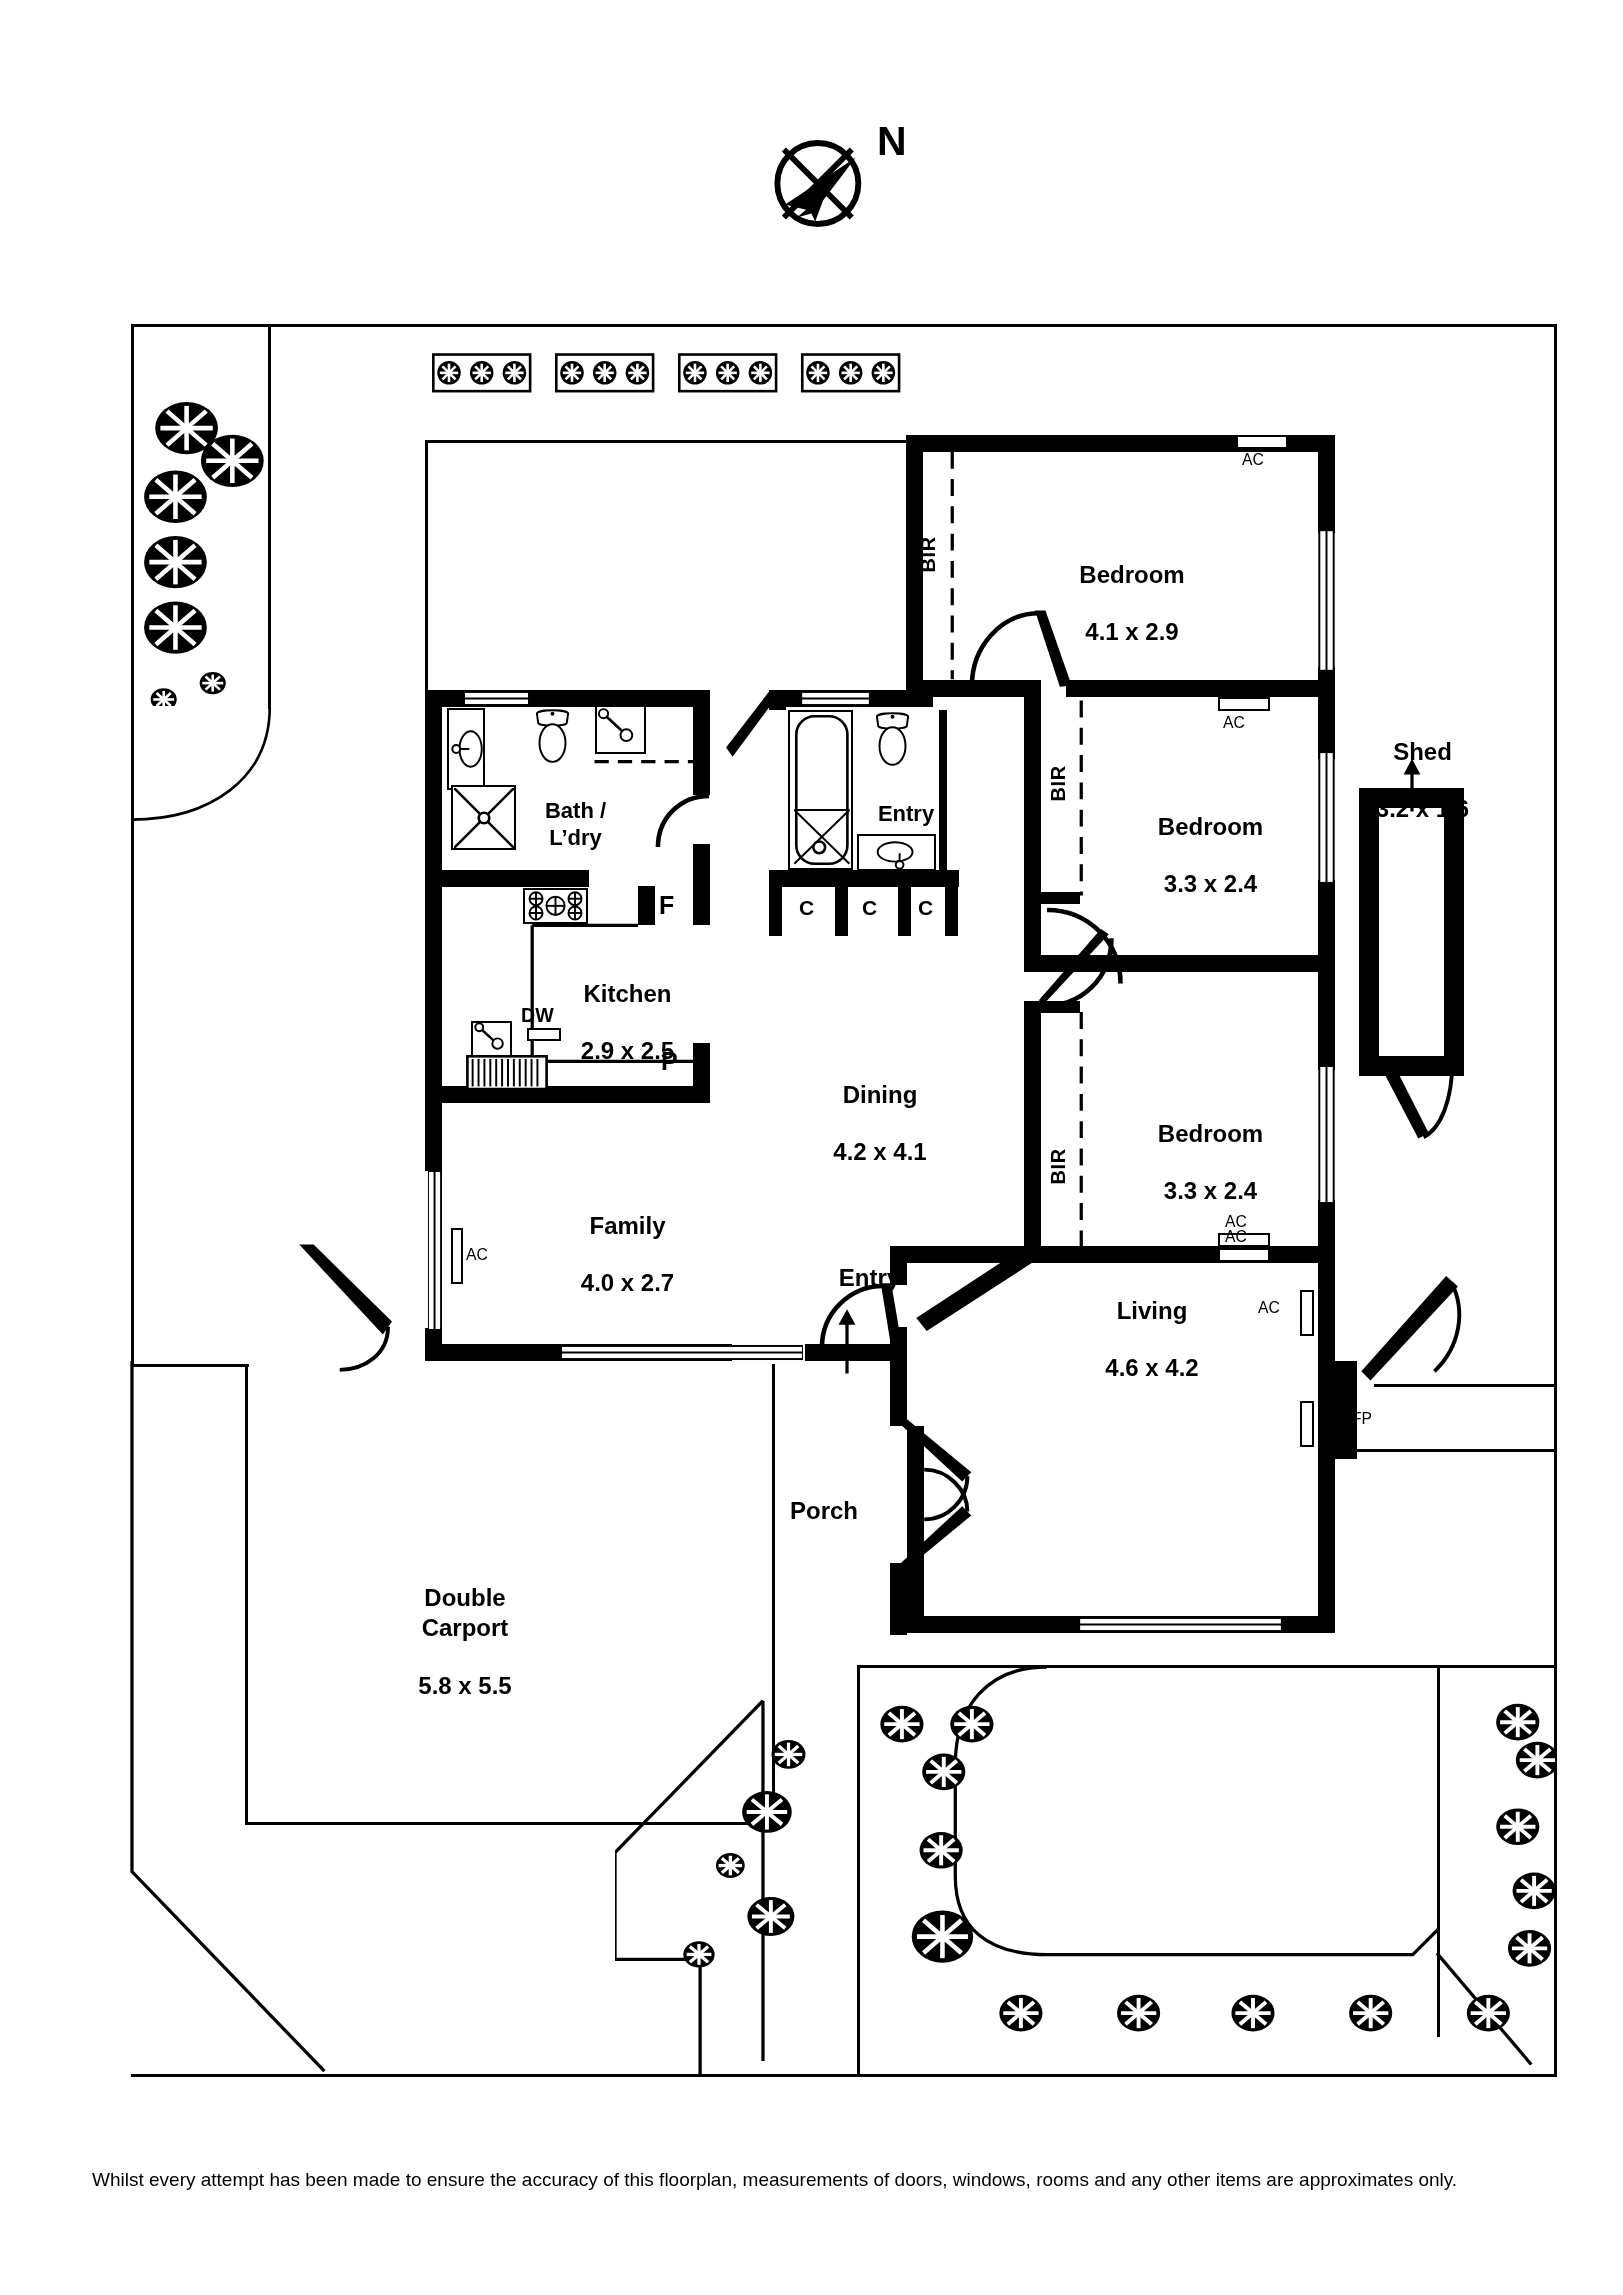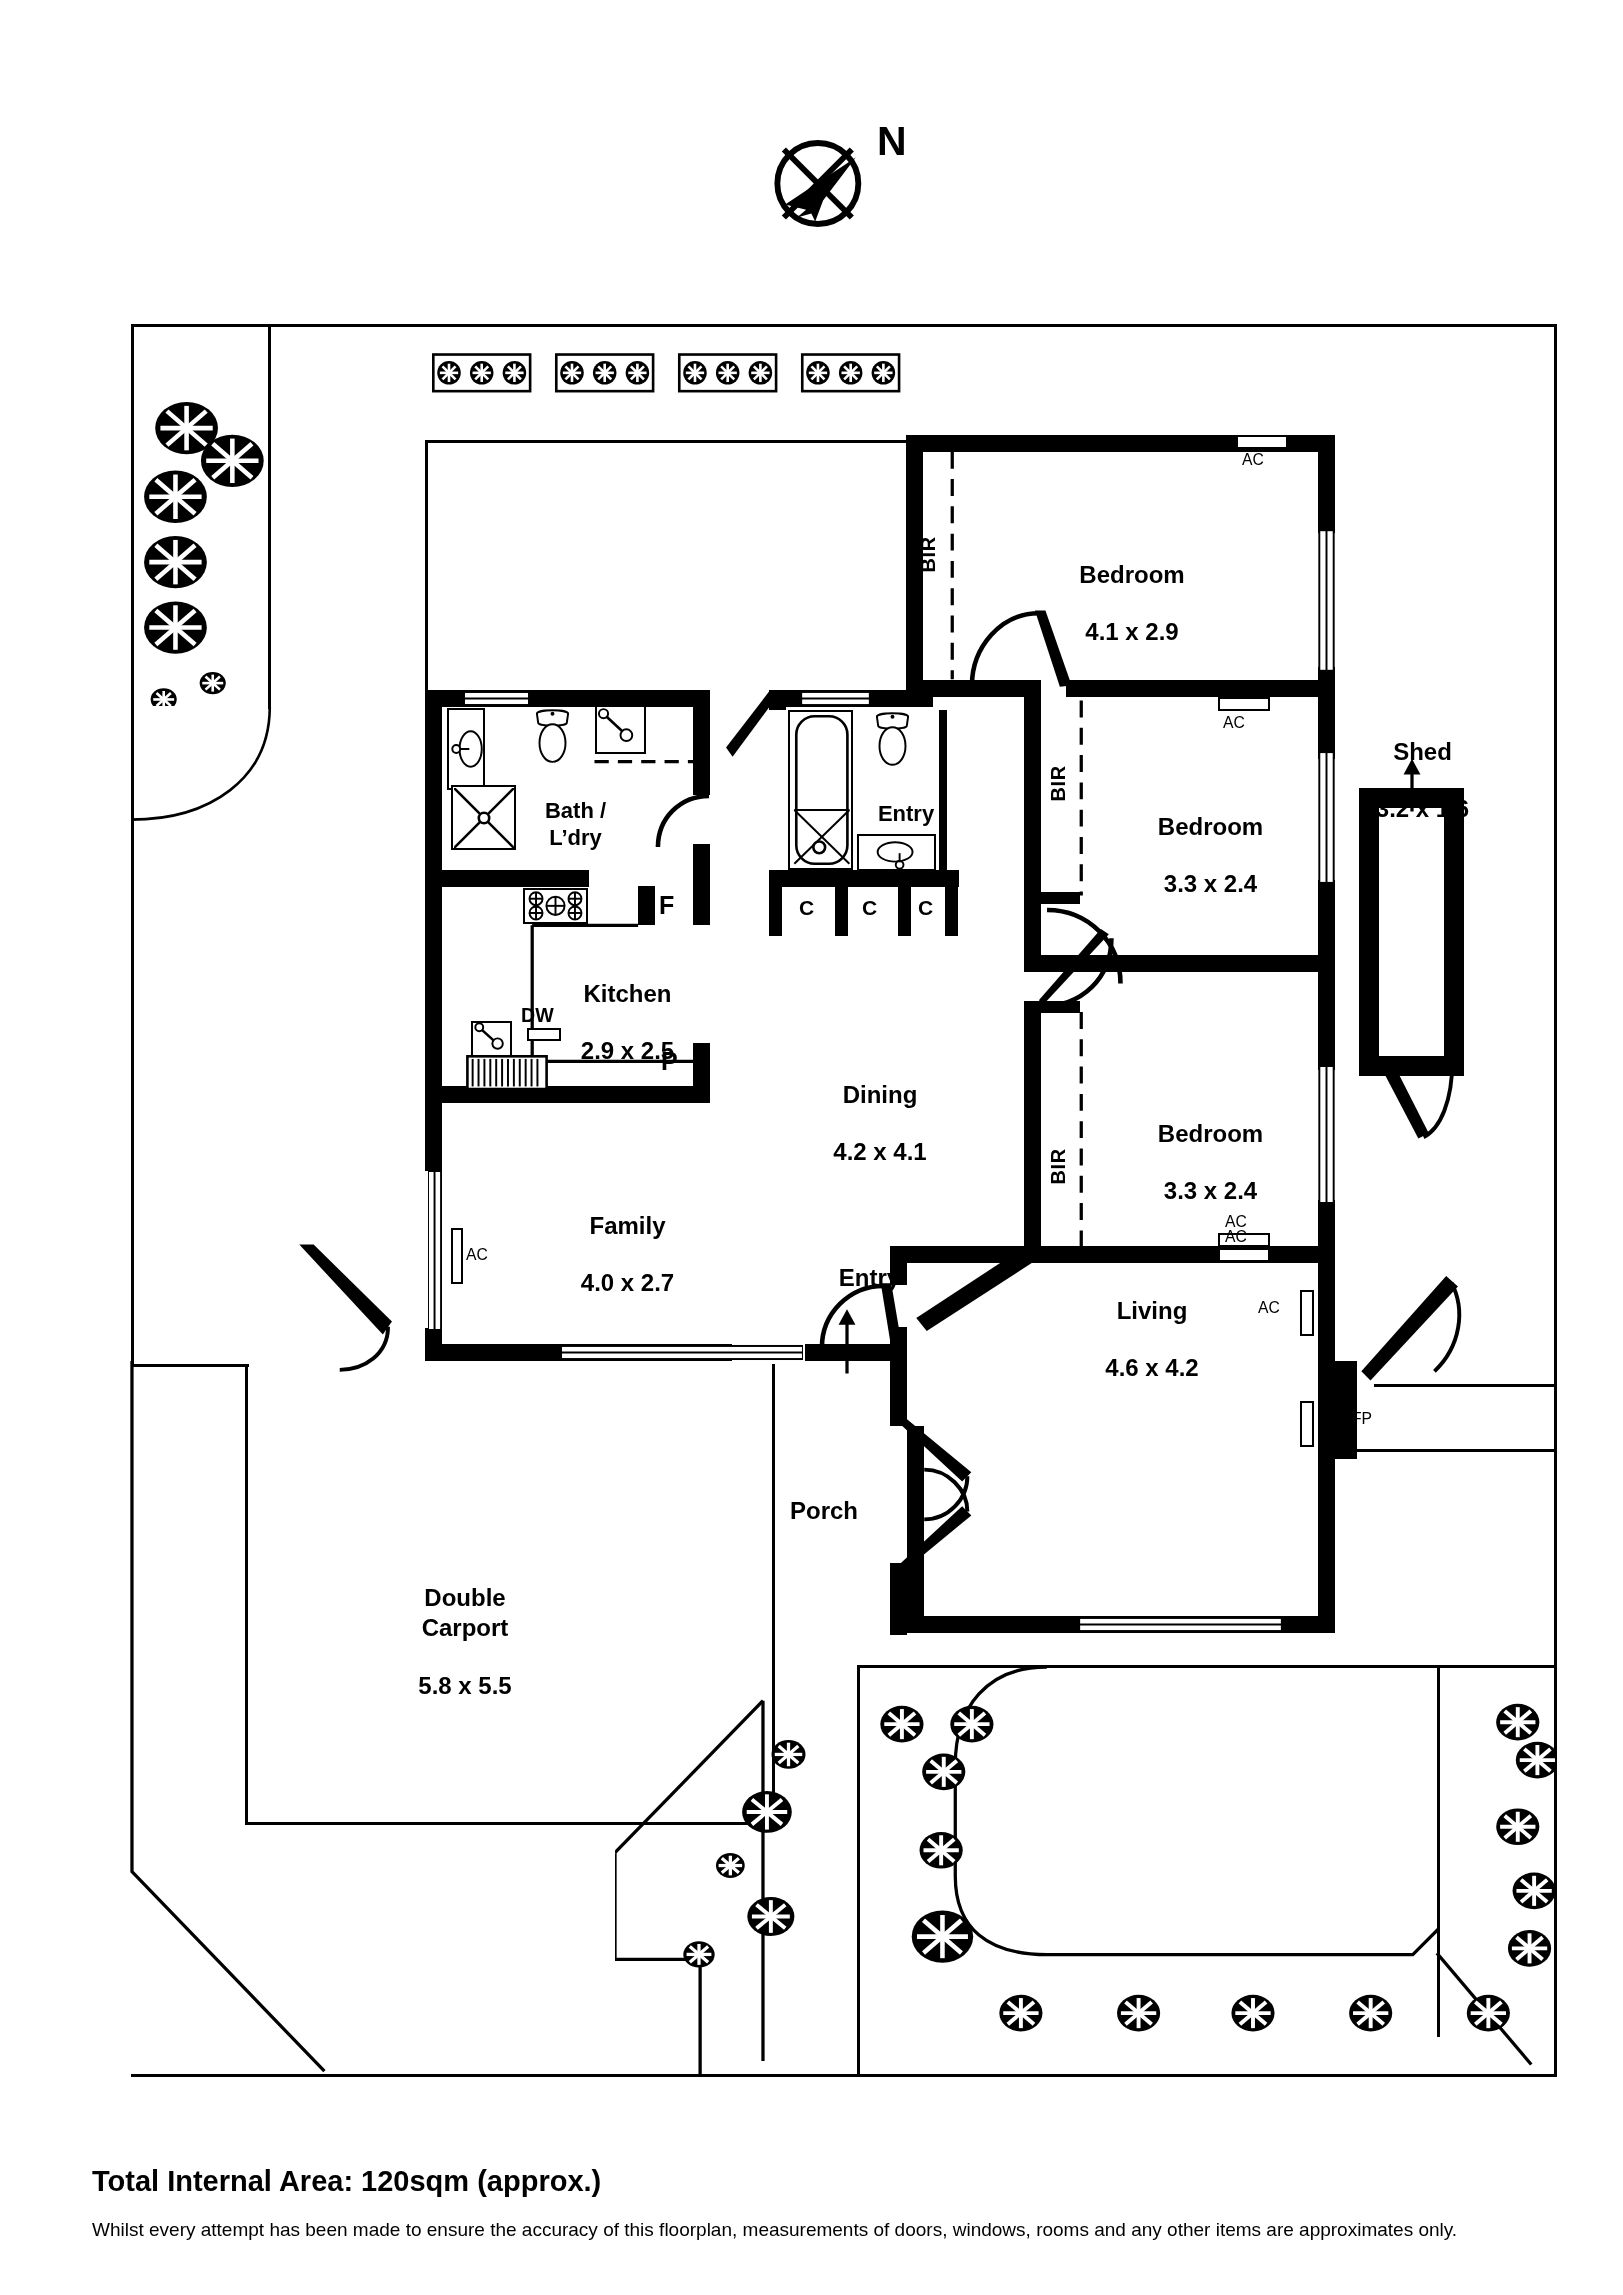--- a/index.html
+++ b/index.html
@@ -847,18 +847,17 @@
             <line x1="-27" y1="0" x2="27" y2="0"></line>
             <line x1="0" y1="-23" x2="0" y2="23"></line>
             <line x1="-20" y1="-17" x2="20" y2="17"></line>
             <line x1="20" y1="-17" x2="-20" y2="17"></line>
           </g>
         </g>
     </g>
   </svg>
 
   <div id="footer">
-    <div class="ft-title">Total Internal Area: 120sqm (approx.)</div>
     <div class="ft-line">Whilst every attempt has been made to ensure the accuracy of this floorplan, measurements of doors, windows, rooms and any other items are approximates only.</div>
   </div>
 
 </div>
 
 
 </body></html>

